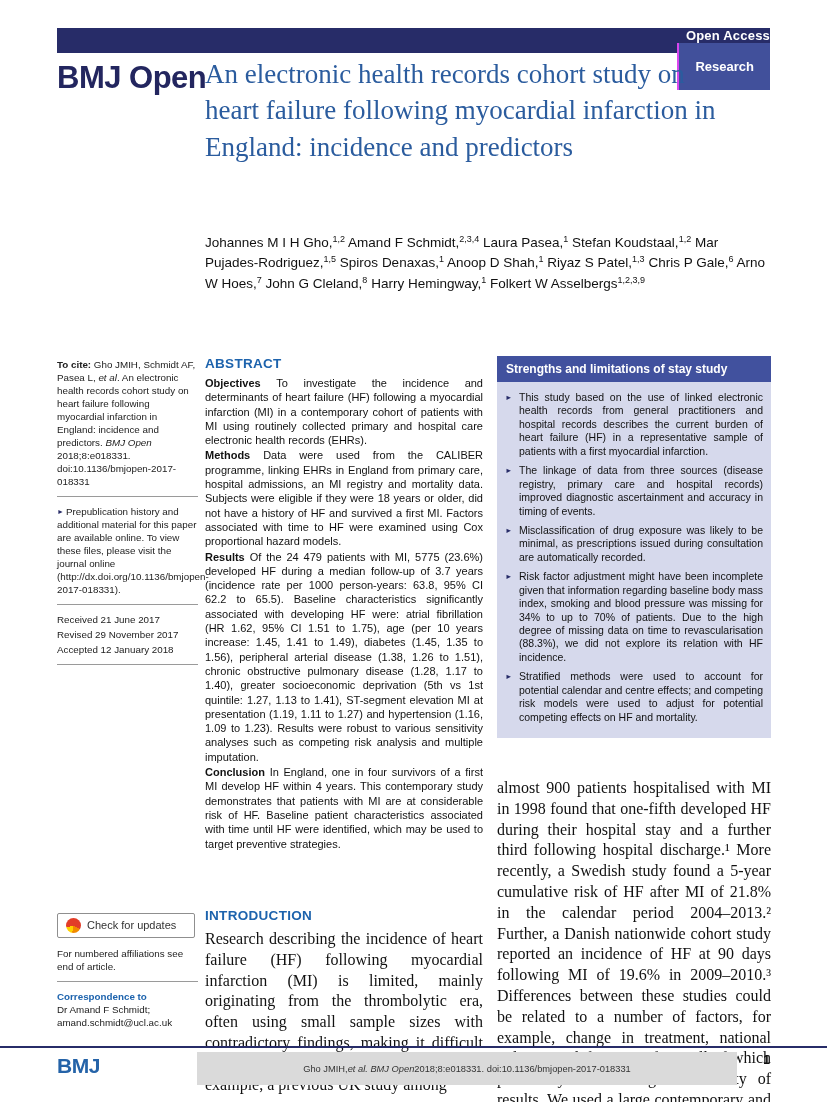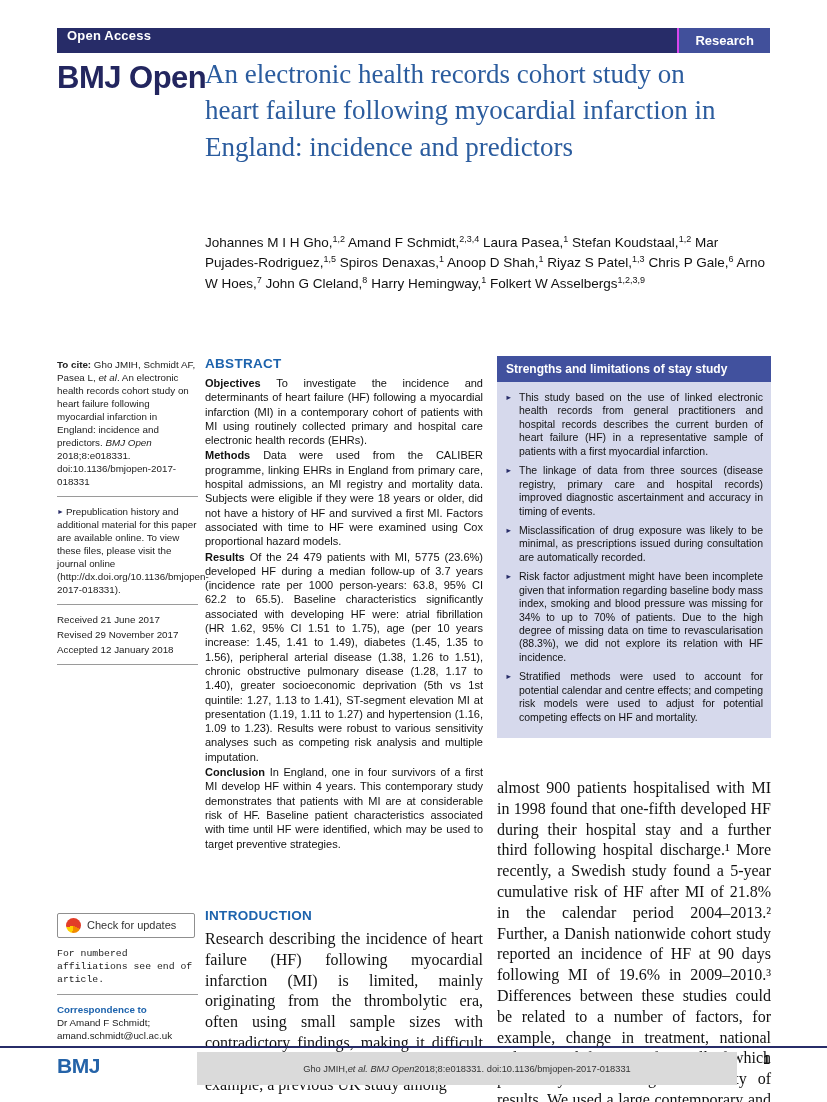--- a/index.html
+++ b/index.html
@@ -1,24 +1,24 @@
 <!DOCTYPE html>
 <html><head>
 <meta charset="utf-8">
 <style>
   html,body{margin:0;padding:0;background:#ffffff;}
   .page{position:relative;width:827px;height:1102px;background:#ffffff;overflow:hidden;margin:0 auto;
         font-family:"Liberation Sans",sans-serif;color:#1a1a1a;}
 
   
   .topbar{position:absolute;left:57px;top:28px;width:713px;height:25px;background:#272c68;
-          display:flex;align-items:flex-start;justify-content:space-between;color:#fff;}
+          display:flex;align-items:flex-end;justify-content:space-between;color:#fff;flex-direction:column;}
   .oa-label{font-size:13px;font-weight:bold;padding-left:10px;letter-spacing:.2px;}
   .research-tag{background:#41509b;border-left:2px solid #d946ef;height:100%;display:flex;align-items:center;
-          padding:0 16px;font-size:13px;font-weight:bold;}
+          padding:16px 16px;font-size:13px;font-weight:bold;}
 
   
   .journal-logo{position:absolute;left:57px;top:60px;font-size:31px;font-weight:bold;color:#23265f;letter-spacing:-0.5px;}
   .article-title{position:absolute;left:205px;top:56px;width:520px;font-family:"Liberation Serif",serif;
           font-weight:normal;font-size:27px;line-height:1.35;color:#2b5c9e;}
   .authors{position:absolute;left:205px;top:232px;width:560px;font-size:13.5px;line-height:1.5;color:#111;}
   .authors sup{font-size:9px;}
 
   
   .sidebar-top{position:absolute;left:57px;top:358px;width:141px;font-size:9.8px;line-height:1.33;color:#222;}
@@ -89,21 +89,21 @@
       <div>Accepted 12 January 2018</div>
     </div>
     <hr class="rule">
   </div>
 
   <div class="sidebar-bottom">
     <div class="check-btn">
       <span class="crossmark"></span>
       <span>Check for updates</span>
     </div>
-    <p class="affil-note" style="margin-bottom:0;font-family:Liberation Mono, monospace;">For numbered affiliations see end of article.</p>
+    <p class="affil-note" style="margin-bottom:0;">For numbered affiliations see end of article.</p>
     <hr class="rule">
     <div>
       <div class="corr-label">Correspondence to</div>
       <div>Dr Amand F Schmidt;</div>
       <div>amand.schmidt@ucl.ac.uk</div>
     </div>
   </div>
 
   <div class="abstract-col">
     <h2 class="section-heading">ABSTRACT</h2>

